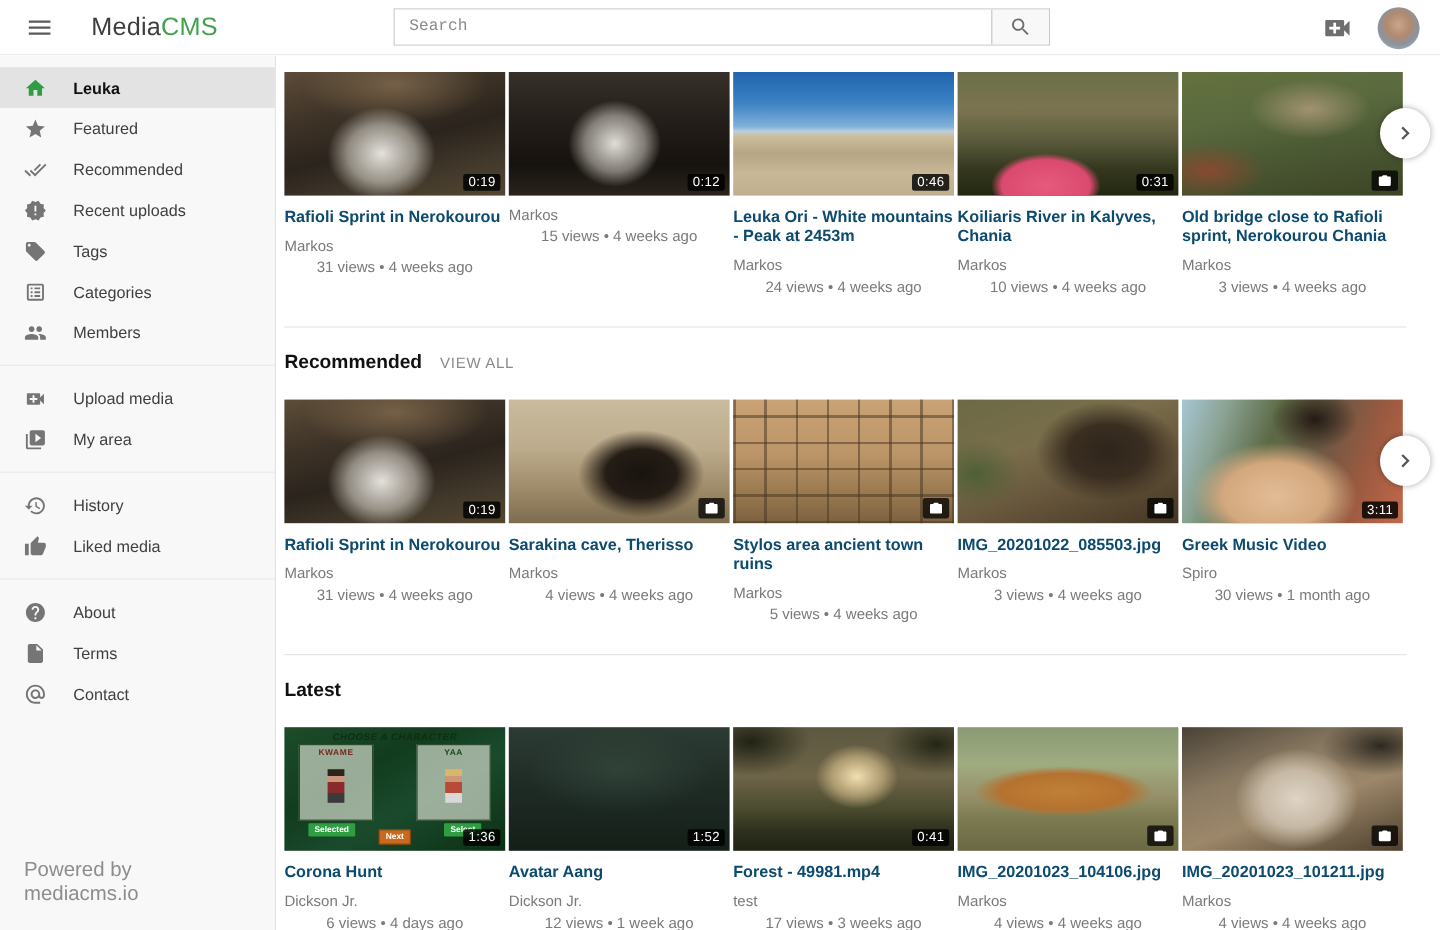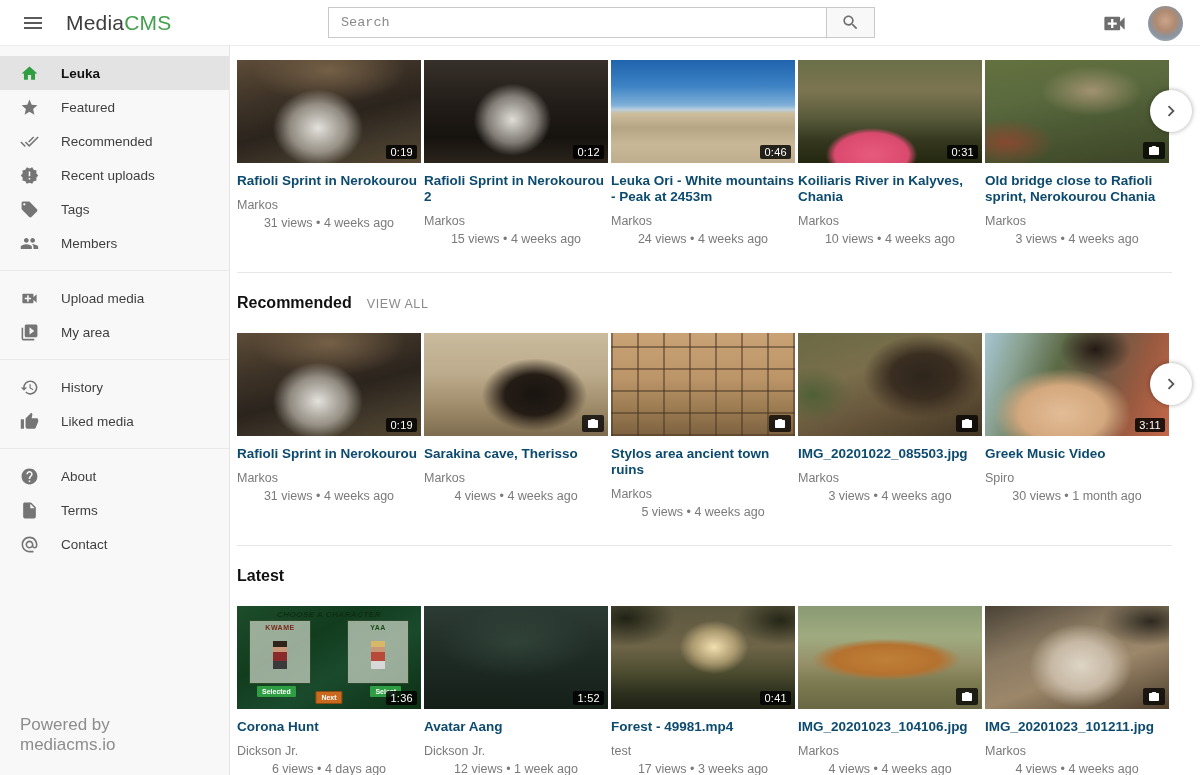--- a/index.html
+++ b/index.html
@@ -7,21 +7,21 @@
     font-family:"Liberation Sans", sans-serif; }
 
   
   .app-header { position:fixed; top:0; left:0; width:1200px; height:46px;
     background:#fff; border-bottom:1px solid #ececec; display:flex;
     align-items:center; z-index:20; }
   .header-left { display:flex; align-items:center; padding-left:17px; }
   .icon-btn { background:none; border:none; cursor:pointer; display:flex;
     align-items:center; justify-content:center; padding:4px; }
   .icon-btn svg { width:24px; height:24px; fill:#5a5a5a; }
-  .logo { margin-left:17px; font-size:21px; font-weight:500; letter-spacing:.2px;
+  .logo { margin-left:27px; font-size:21px; font-weight:500; letter-spacing:.2px;
     text-decoration:none; cursor:pointer; }
   .logo-media { color:#3d3d3d; }
   .logo-cms { color:#43a14e; }
   .search-wrap { position:absolute; left:328px; top:7px; width:547px; height:31px;
     display:flex; border:1px solid #c9c9c9; background:#fff; }
   .search-input { flex:1; border:none; outline:none; padding:0 12px;
     font-size:13.5px; color:#0369a1; font-family:Liberation Mono, monospace; }
   .search-input::placeholder { color:#8a8a8a; }
   .search-btn { width:48px; border:none; border-left:1px solid #c9c9c9;
     background:#f8f8f8; cursor:pointer; display:flex; align-items:center;
@@ -153,20 +153,26 @@
         <span>Recent uploads</span>
       </div>
       <div class="side-item">
         <svg viewBox="0 0 24 24">
           <path d="M21.41 11.58l-9-9C12.05 2.22 11.55 2 11 2H4c-1.1 0-2 .9-2 2v7c0 .55.22 1.05.59 1.42l9 9c.36.36.86.58 1.41.58.55 0 1.05-.22 1.41-.59l7-7c.37-.36.59-.86.59-1.41 0-.55-.23-1.06-.59-1.42zM5.5 7C4.67 7 4 6.33 4 5.5S4.67 4 5.5 4 7 4.67 7 5.5 6.33 7 5.5 7z"></path>
         </svg>
         <span>Tags</span>
       </div>
       <div class="side-item">
         <svg viewBox="0 0 24 24">
+          <path d="M19 5v14H5V5h14m0-2H5c-1.1 0-2 .9-2 2v14c0 1.1.9 2 2 2h14c1.1 0 2-.9 2-2V5c0-1.1-.9-2-2-2zm-8 4h6v2h-6V7zm0 4h6v2h-6v-2zm0 4h6v2h-6v-2zM7 7h2v2H7V7zm0 4h2v2H7v-2zm0 4h2v2H7v-2z"></path>
+        </svg>
+        <span>Categories</span>
+      </div>
+      <div class="side-item">
+        <svg viewBox="0 0 24 24">
           <path d="M16 11c1.66 0 2.99-1.34 2.99-3S17.66 5 16 5s-3 1.34-3 3 1.34 3 3 3zm-8 0c1.66 0 2.99-1.34 2.99-3S9.66 5 8 5 5 6.34 5 8s1.34 3 3 3zm0 2c-2.33 0-7 1.17-7 3.5V19h14v-2.5c0-2.33-4.67-3.5-7-3.5zm8 0c-.29 0-.62.02-.97.05 1.16.84 1.97 1.97 1.97 3.45V19h6v-2.5c0-2.33-4.67-3.5-7-3.5z"></path>
         </svg>
         <span>Members</span>
       </div>
       <div class="side-divider"></div>
       <div class="side-item">
         <svg viewBox="0 0 24 24">
           <path d="M17 10.5V7c0-.55-.45-1-1-1H4c-.55 0-1 .45-1 1v10c0 .55.45 1 1 1h12c.55 0 1-.45 1-1v-3.5l4 4v-11l-4 4zM14 13h-3v3H9v-3H6v-2h3V8h2v3h3v2z"></path>
         </svg>
         <span>Upload media</span>
@@ -227,21 +233,20 @@
             <span class="dur-badge">0:19</span>
           </div>
        <div class="card-title">Rafioli Sprint in Nerokourou</div>
        <div class="card-author">Markos</div>
        <div class="card-meta">31 views • 4 weeks ago</div>
         </div>
         <div class="card">
           <div class="thumb" style="background:radial-gradient(ellipse 30% 50% at 48% 58%, rgba(240,238,232,0.92) 0%, rgba(228,224,214,0.5) 45%, rgba(228,224,214,0) 70%), linear-gradient(180deg, #37302a 0%, #211c17 45%, #16120e 75%, #2a241c 100%)">
             <span class="dur-badge">0:12</span>
           </div>
-       <div class="card-title">Rafioli Sprint in Nerokourou 2</div>
        <div class="card-author">Markos</div>
        <div class="card-meta">15 views • 4 weeks ago</div>
         </div>
         <div class="card">
           <div class="thumb" style="background:linear-gradient(180deg, #1f64ad 0%, #3c82c4 25%, #7fb0d8 44%, #b9cede 48%, #cdbd9c 52%, #b5a584 66%, #c8b898 82%, #bfae8d 100%)">
             <span class="dur-badge">0:46</span>
           </div>
        <div class="card-title">Leuka Ori - White mountains - Peak at 2453m</div>
        <div class="card-author">Markos</div>
        <div class="card-meta">24 views • 4 weeks ago</div>

